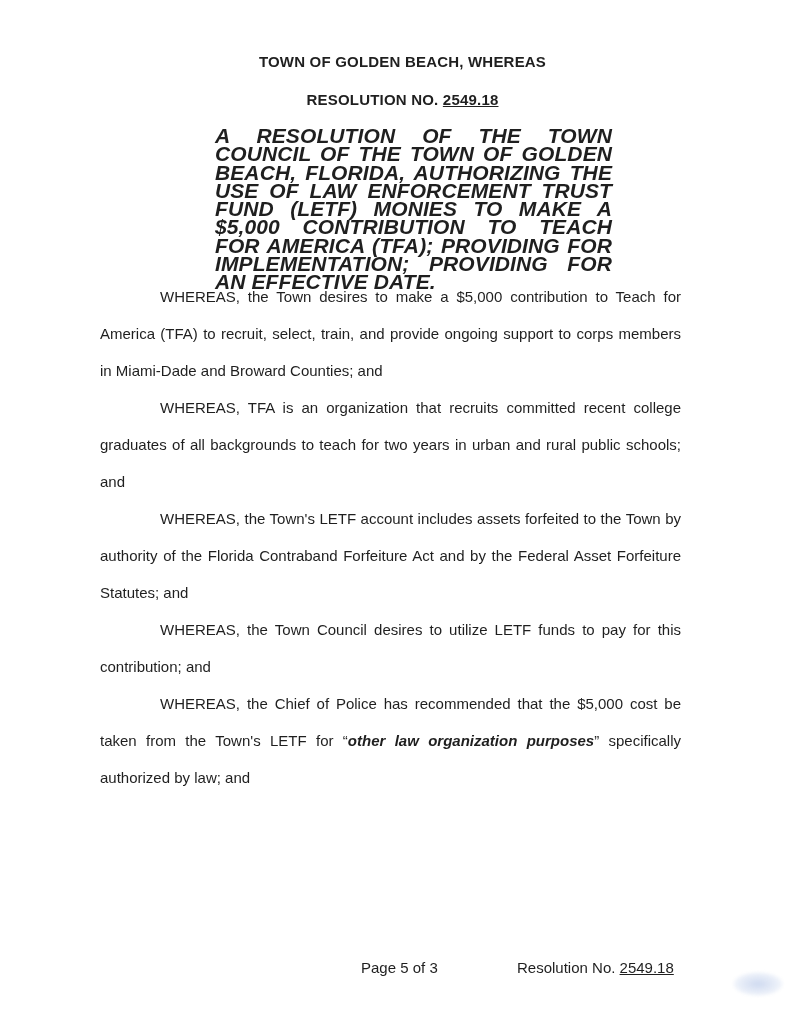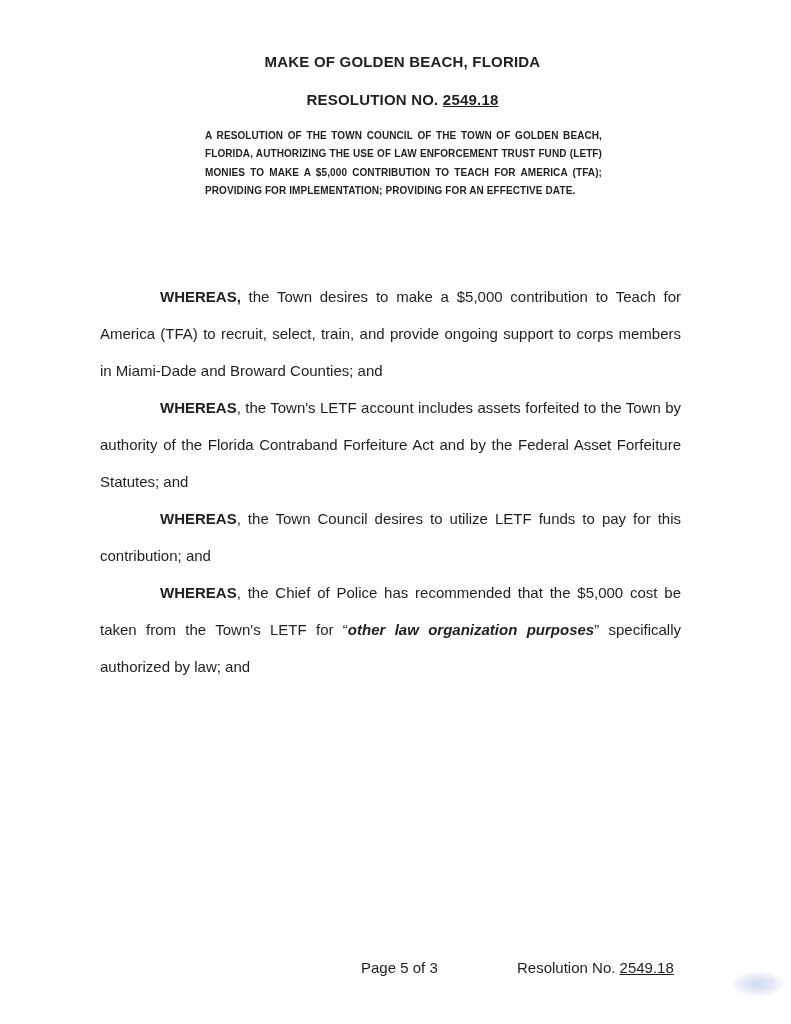--- a/index.html
+++ b/index.html
@@ -36,42 +36,43 @@
     font-size: 15px;
     font-weight: bold;
     letter-spacing: 0.2px;
   }
   .underlined {
     text-decoration: underline;
   }
   .title-block {
     position: absolute;
     top: 127px;
-    left: 205px;
+    left: 215px;
     width: 397px;
-    font-size: 10px;
+    font-size: 21px;
     font-weight: bold;
     line-height: 18.3px;
     text-align: justify;
     letter-spacing: 0.1px;
+    font-style: italic;
   }
   .body-text {
     position: absolute;
     top: 278px;
     left: 100px;
     width: 581px;
     font-size: 15px;
     line-height: 37px;
     text-align: justify;
   }
   .body-para {
     margin: 0;
     text-indent: 60px;
   }
-  .run-bold { font-weight: bold; }
+  .run-bold { font-weight: normal; }
   .run-bold-italic { font-weight: bold; font-style: italic; }
   .run-normal { font-weight: normal; }
   .doc-footer {
     position: absolute;
     top: 959px;
     left: 0;
     width: 791px;
     font-size: 15px;
   }
   .footer-page {
@@ -95,31 +96,32 @@
     border-radius: 50%;
     background: radial-gradient(ellipse at center, rgba(168,188,228,0.55) 0%, rgba(180,198,232,0.28) 55%, rgba(255,255,255,0) 80%);
     filter: blur(1.5px);
   }
 </style>
 </head>
 <body>
 
 <div class="page">
 
-  <div class="doc-header">MAKE OF GOLDEN BEACH, FLORIDA</div>
+  <div class="doc-header">TOWN OF GOLDEN BEACH, WHEREAS</div>
 
   <div class="resolution-line">
     <span>RESOLUTION NO.</span>
     <span class="underlined">2549.18</span>
   </div>
 
   <div class="title-block">A RESOLUTION OF THE TOWN COUNCIL OF THE TOWN OF GOLDEN BEACH, FLORIDA, AUTHORIZING THE USE OF LAW ENFORCEMENT TRUST FUND (LETF) MONIES TO MAKE A $5,000 CONTRIBUTION TO TEACH FOR AMERICA (TFA); PROVIDING FOR IMPLEMENTATION; PROVIDING FOR AN EFFECTIVE DATE.</div>
 
   <div class="body-text" id="paragraphs">
       <p class="body-para"><span class="run-bold">WHEREAS,</span><span class="run-normal"> the Town desires to make a $5,000 contribution to Teach for America (TFA) to recruit, select, train, and provide ongoing support to corps members in Miami-Dade and Broward Counties; and</span></p>
+      <p class="body-para"><span class="run-bold">WHEREAS,</span><span class="run-normal"> TFA is an organization that recruits committed recent college graduates of all backgrounds to teach for two years in urban and rural public schools; and</span></p>
       <p class="body-para"><span class="run-bold">WHEREAS</span><span class="run-normal">, the Town's LETF account includes assets forfeited to the Town by authority of the Florida Contraband Forfeiture Act and by the Federal Asset Forfeiture Statutes; and</span></p>
       <p class="body-para"><span class="run-bold">WHEREAS</span><span class="run-normal">, the Town Council desires to utilize LETF funds to pay for this contribution; and</span></p>
       <p class="body-para"><span class="run-bold">WHEREAS</span><span class="run-normal">, the Chief of Police has recommended that the $5,000 cost be taken from the Town's LETF for “</span><span class="run-bold-italic">other law organization purposes</span><span class="run-normal">” specifically authorized by law; and</span></p>
     </div>
 
   <div class="doc-footer">
     <span class="footer-page">Page 5 of 3</span>
     <span class="footer-resolution">
       <span>Resolution No.</span>
       <span class="underlined">2549.18</span>

